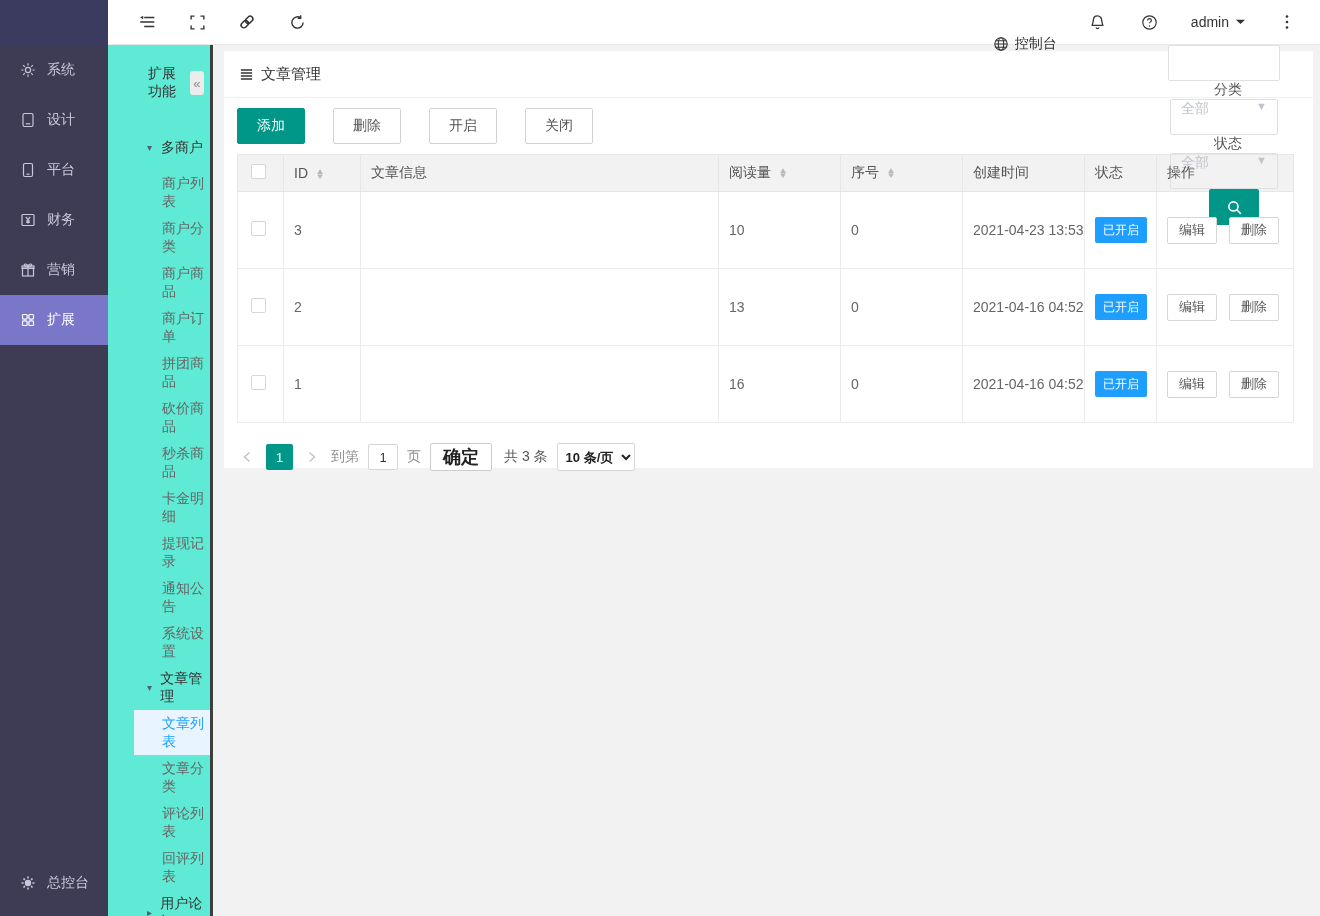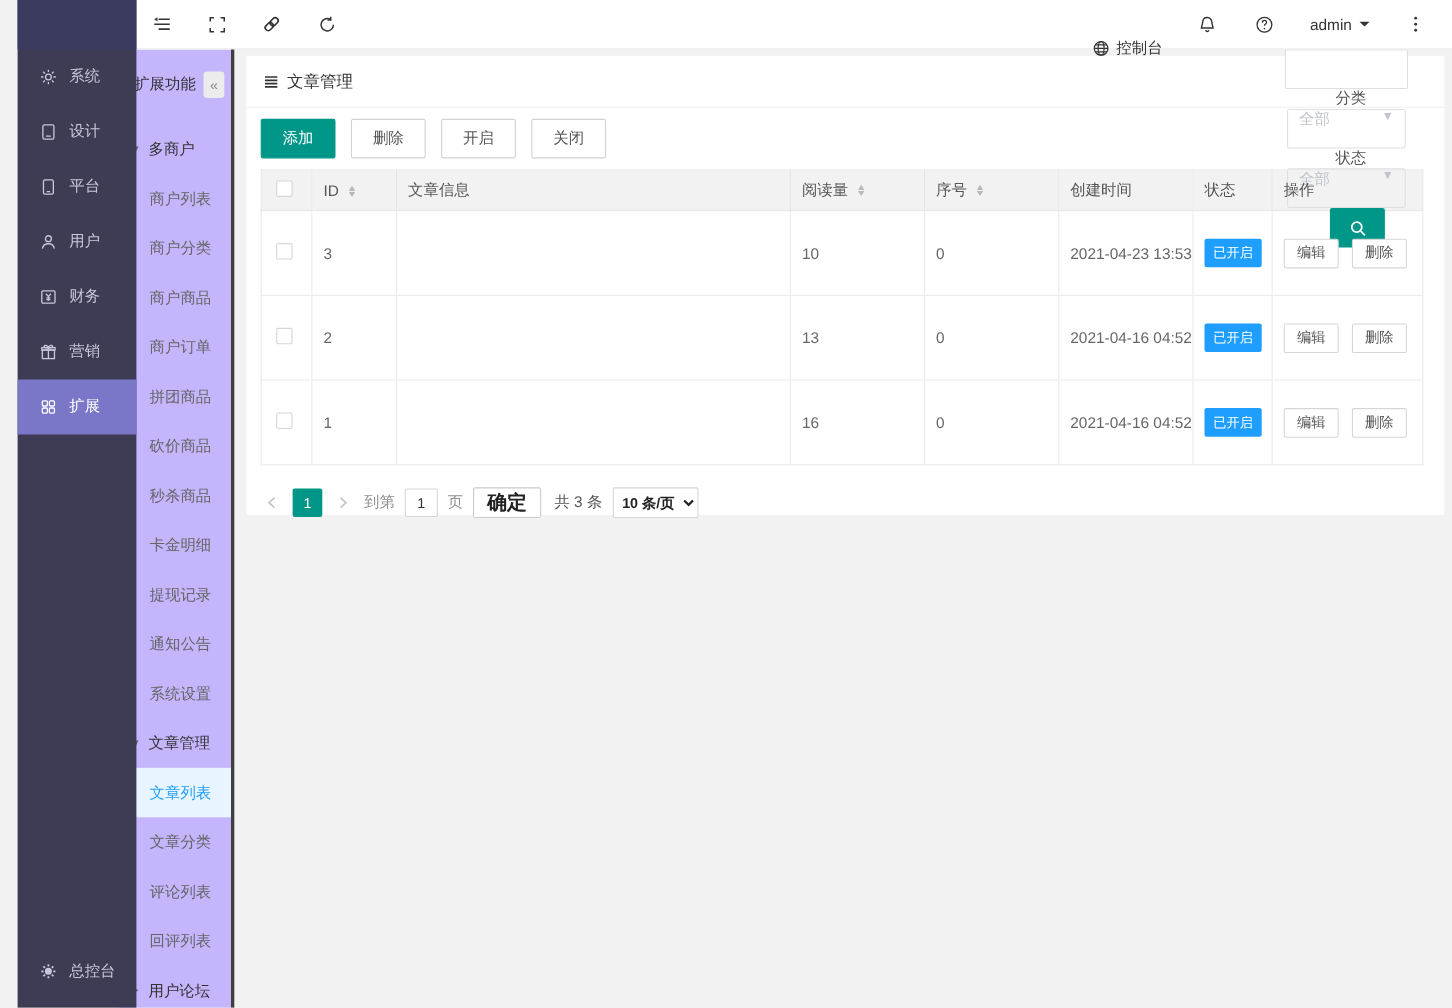--- a/index.html
+++ b/index.html
@@ -1,39 +1,39 @@
 <!DOCTYPE html>
 <html><head>
 <meta charset="utf-8">
 <style>
   * { margin:0; padding:0; box-sizing:border-box; }
   html,body { width:1320px; height:916px; overflow:hidden;
     font-family:"Liberation Sans","DejaVu Sans",sans-serif; font-size:14px; color:#333; background:#f2f2f2; }
 
   
-  .sidebar { position:absolute; left:16px; top:0; width:108px; height:916px; background:#3e3b54; z-index:5; }
+  .sidebar { position:absolute; left:0; top:0; width:108px; height:916px; background:#3e3b54; z-index:5; }
   .logo { height:45px; background:#3b3a5f; }
   .nav-item { height:50px; display:flex; align-items:center; padding-left:20px; gap:11px;
     color:#c9c7dc; cursor:pointer; font-size:14px; }
   .nav-item svg { flex:0 0 auto; }
   .nav-item.active { background:#7a77c9; color:#fff; }
   .nav-footer { position:absolute; bottom:8px; left:0; width:108px; }
 
   
   .topbar { position:absolute; left:108px; top:0; right:0; height:45px; background:#fff;
     border-bottom:1px solid #e8e8e8; display:flex; align-items:center; z-index:4; }
   .tb-left { display:flex; align-items:center; gap:28px; padding-left:28px; }
   .tb-icon { width:22px; height:22px; display:flex; align-items:center; justify-content:center;
     color:#333; cursor:pointer; }
   .tb-right { margin-left:auto; display:flex; align-items:center; gap:30px; padding-right:22px; color:#333; }
   .tb-console { display:flex; align-items:center; gap:6px; cursor:pointer;margin-top:44px; }
   .tb-admin { display:flex; align-items:center; gap:6px; cursor:pointer; }
 
   
-  .submenu { position:absolute; left:108px; top:45px; width:102px; bottom:0; background:#c4b5fd; z-index:3; }
+  .submenu { position:absolute; left:108px; top:45px; width:102px; bottom:0; background:#5eead4; z-index:3;padding-left:26px; }
   .submenu-divider { position:absolute; left:210px; top:45px; width:3px; bottom:0; background:#3f3f3f; z-index:6; }
   .submenu-head { display:flex; align-items:center; padding:20px 6px 0 14px; }
   .submenu-title { font-size:14px; color:#333; }
   .collapse-btn { margin-left:auto; width:19px; height:24px; background:#ececec; border-radius:3px;
     color:#8a8a8a; font-size:13px; display:flex; align-items:center; justify-content:center; cursor:pointer; }
   .menu-list { margin-top:24px; }
   .menu-group-header { height:45px; display:flex; align-items:center; padding-left:13px; gap:6px;
     color:#333; cursor:pointer; }
   .caret { font-size:10px; color:#57606b; width:8px; }
   .menu-item { height:45px; display:flex; align-items:center; padding-left:28px; color:#666; cursor:pointer; }
@@ -41,21 +41,21 @@
 
   
   .main { position:absolute; left:213px; top:45px; right:0; bottom:0; background:#f2f2f2;
     padding:6px 7px 0 11px; }
   .card { background:#fff; width:100%; height:417px; }
   .card-header { height:47px; display:flex; align-items:center; padding:0 15px;
     border-bottom:1px solid #f0f0f0; color:#333; font-size:15px; gap:7px; }
 
   .toolbar { display:flex; align-items:center; padding:10px 13px 10px 13px; height:56px; }
   .btn { height:36px; padding:0 19px; font-size:14px; border-radius:2px; cursor:pointer;
-    background:#fff; border:1px solid #d2d2d2; color:#555; margin-right:14px;
+    background:#fff; border:1px solid #d2d2d2; color:#555; margin-right:28px;
     font-family:inherit; }
   .btn-primary { background:#009688; border-color:#009688; color:#fff; }
   .filters { margin-left:auto; display:flex; align-items:center;flex-direction:column; }
   .filter-label { color:#555; margin-right:12px; }
   .filter-input { width:112px; height:36px; border:1px solid #e0e0e0; border-radius:2px;
     padding:0 8px; font-size:14px; font-family:inherit; outline:none; margin-right:20px; }
   .fake-select { width:108px; height:36px; border:1px solid #e0e0e0; border-radius:2px;
     display:flex; align-items:flex-start; padding:0 10px; color:#bfc4cc; margin-right:20px; cursor:pointer; }
   .fake-select .sel-caret { margin-left:auto; color:#c0c4cc; font-size:11px; }
   .btn-search { width:50px; height:36px; background:#009688; border:none; border-radius:2px;
@@ -120,29 +120,20 @@
       <span>设计</span>
     </div>
     <div class="nav-item">
       <span>
           <svg width="16" height="16" viewBox="0 0 16 16" fill="none" stroke="currentColor" stroke-width="1.2">
             <rect x="3.5" y="1.5" width="9" height="13" rx="1.5"></rect>
             <path d="M6.5 12.2h3"></path>
           </svg>
         </span>
       <span>平台</span>
-    </div>
-    <div class="nav-item">
-      <span>
-          <svg width="16" height="16" viewBox="0 0 16 16" fill="none" stroke="currentColor" stroke-width="1.2">
-            <circle cx="8" cy="5" r="2.7"></circle>
-            <path d="M2.6 14c.5-3 2.7-4.4 5.4-4.4S12.9 11 13.4 14"></path>
-          </svg>
-        </span>
-      <span>用户</span>
     </div>
     <div class="nav-item">
       <span>
           <svg width="16" height="16" viewBox="0 0 16 16" fill="none" stroke="currentColor" stroke-width="1.2">
             <rect x="2" y="2.5" width="12" height="11" rx="1"></rect>
             <path d="M5.8 5l2.2 2.6L10.2 5M8 7.6v3.8M6.2 8.8h3.6M6.2 10.4h3.6"></path>
           </svg>
         </span>
       <span>财务</span>
     </div>

